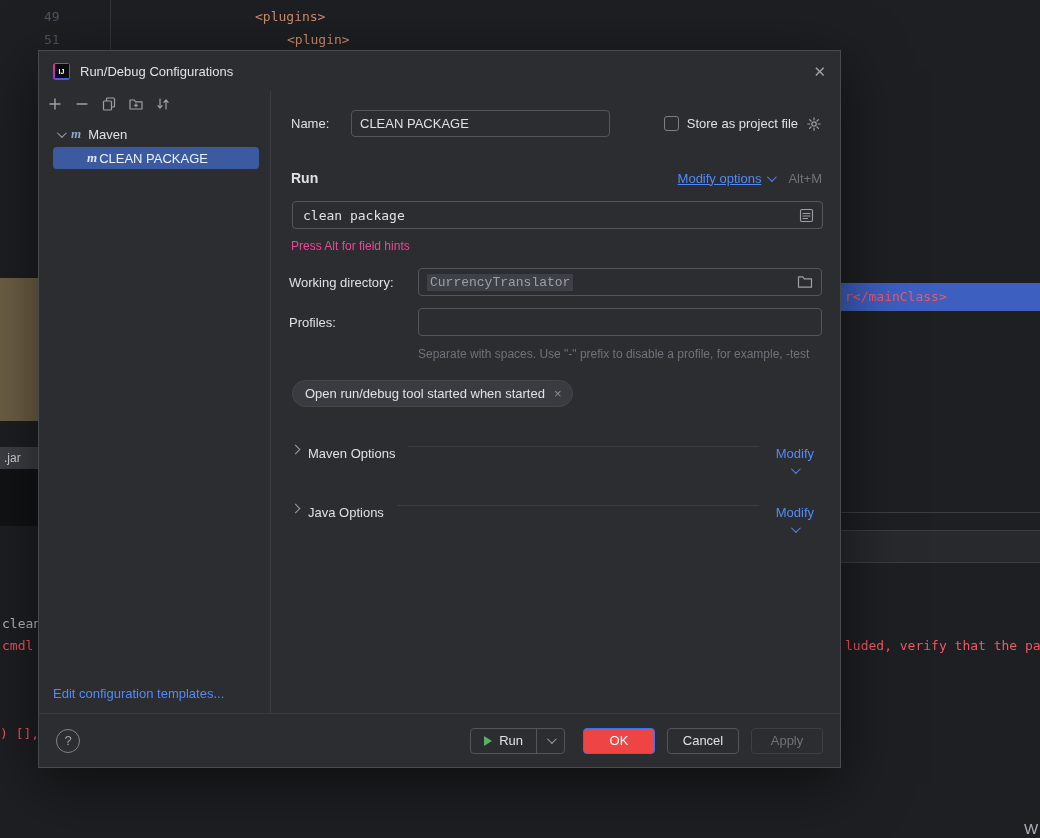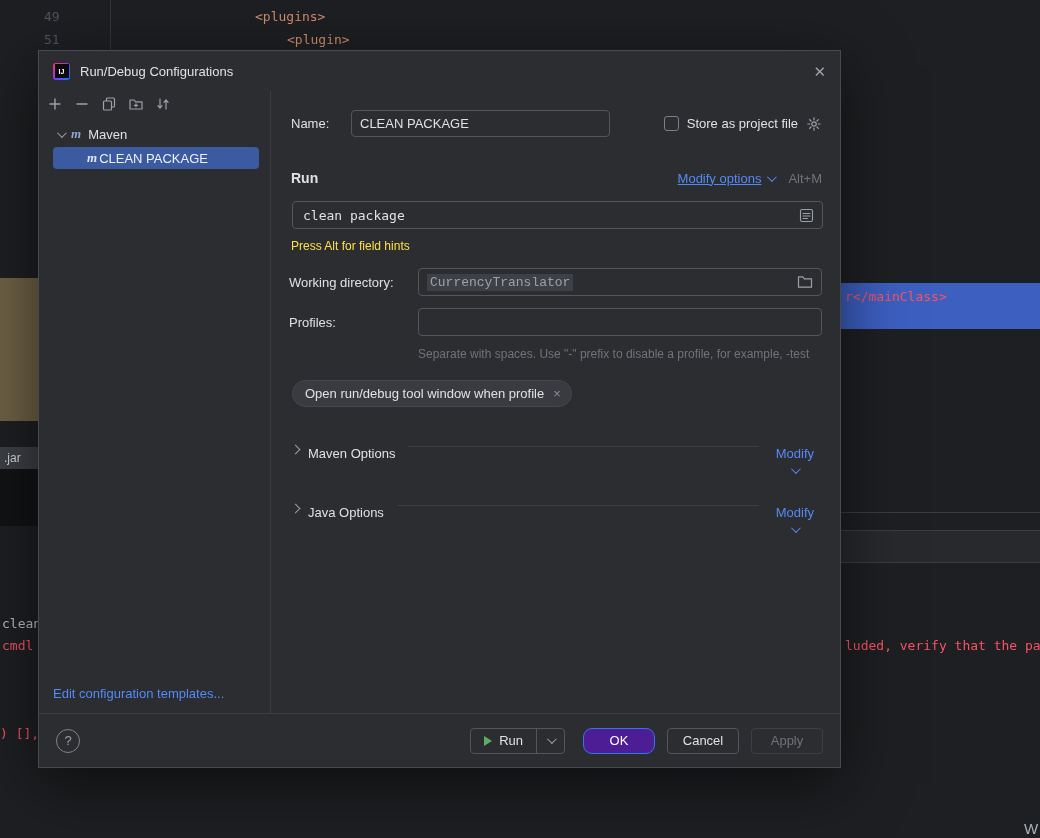--- a/index.html
+++ b/index.html
@@ -10,21 +10,21 @@
   .mono { font-family:"DejaVu Sans Mono", monospace; font-size:13px; white-space:pre; }
 
   
   .ln { color:#4e5460; }
   .ln1 { left:44px; top:9px; }
   .ln2 { left:44px; top:32px; }
   .gutter-sep { left:110px; top:0; width:1px; height:50px; background:#313438; }
   .code-orange { color:#cf8e6d; }
   .code1 { left:255px; top:9px; }
   .code2 { left:287px; top:32px; }
-  .sel-band { left:841px; top:283px; width:199px; height:46px; background:#3c5fc0; }
+  .sel-band { left:841px; top:283px; width:199px; height:28px; background:#3c5fc0; }
   .sel-code { color:#f75464; padding:6px 0 0 4px; }
   .olive-block { left:0; top:278px; width:38px; height:143px; background:#6e6146; }
   .jar-row { left:0; top:447px; width:38px; height:22px; background:#3c3f44; color:#d5d8dd; font-size:12px; line-height:22px; padding-left:4px; }
   .dark-block { left:0; top:469px; width:38px; height:57px; background:#121315; }
   .console1 { left:2px; top:616px; color:#bcbec4; }
   .console2 { left:2px; top:638px; color:#f75464; }
   .console3 { left:0; top:726px; color:#f75464; }
   .console-right { left:845px; top:638px; color:#f75464; }
   .hline-right { left:841px; top:512px; width:199px; height:1px; background:#3b3d42; }
   .band-right { left:841px; top:530px; width:199px; height:33px; background:#27292d; border-top:1px solid #3b3d42; border-bottom:1px solid #3b3d42; }
@@ -77,21 +77,21 @@
   .chev.right { transform:rotate(-45deg); }
   .chev.gray { color:#9da0a8; }
   .chev.blue { color:#548af7; }
 
   .cmd-input { position:absolute; left:20px; top:110px; width:531px; height:28px;
                border:1px solid #53565c; border-radius:4px; display:flex; align-items:center;
                padding:0 8px 0 10px; cursor:text; }
   .cmd-text { flex:1; color:#dfe1e5; }
   .input-icon { color:#9da0a8; display:flex; cursor:pointer; }
 
-  .alt-hint { position:absolute; left:19px; top:148px; font-size:12px; color:#fde047; }
+  .alt-hint { position:absolute; left:19px; top:148px; font-size:12px; color:#ec4899; }
 
   .form-row { position:absolute; left:17px; right:18px; height:28px; display:flex; align-items:center; }
   .row-wd { top:177px; } .row-profiles { top:217px; }
   .form-lbl { width:129px; flex:none; }
   .boxed { flex:1; border:1px solid #53565c; border-radius:4px; height:28px; display:flex;
            align-items:center; padding:0 8px; cursor:text; }
   .wd-chip { background:#3d4046; color:#9da0a8; padding:1px 3px; border-radius:0;font-family:Liberation Mono, monospace; }
   .boxed .spacer { flex:1; }
   .profiles-input { flex:1; height:28px; }
 
@@ -108,21 +108,21 @@
   .opt-modify { display:flex; align-items:center; gap:6px; margin-left:8px;flex-direction:column; }
 
   .bottombar { position:absolute; left:0; right:0; bottom:0; height:54px; border-top:1px solid #3b3d42;
                display:flex; align-items:center; padding:0 17px; }
   .help-btn { width:24px; height:24px; border:1.4px solid #80848c; border-radius:50%; color:#9da0a8;
               display:flex; align-items:center; justify-content:center; font-size:13px; cursor:pointer; }
   .btn-group { margin-left:auto; display:flex; align-items:center; gap:12px; }
   .btn { height:26px; min-width:72px; padding:0 14px; border-radius:4px; border:1px solid #52555b;
          background:transparent; color:#dfe1e5; font-size:13px; display:flex; align-items:center;
          justify-content:center; cursor:pointer; }
-  .btn-ok { background:#4c1d95; border-color:#3574f0; color:#fff;border-radius:9px; }
+  .btn-ok { background:#ef4444; border-color:#3574f0; color:#fff; }
   .btn-apply { color:#6f737a; border-color:#3d3f45; cursor:default; }
   .run-split { display:flex; height:26px; border:1px solid #52555b; border-radius:4px; overflow:hidden; margin-right:6px; }
   .run-main { display:flex; align-items:center; gap:7px; padding:0 13px; border-right:1px solid #52555b; cursor:pointer; }
   .play-icon { width:0; height:0; border-left:8px solid #5fad65; border-top:5px solid transparent;
                border-bottom:5px solid transparent; }
   .run-arrow { width:27px; display:flex; align-items:center; justify-content:center; cursor:pointer; color:#9da0a8; }
 </style>
 </head>
 <body>
 
@@ -259,21 +259,21 @@
       </div>
 
       <div class="form-row row-profiles">
         <span class="form-lbl">Profiles:</span>
         <input class="text-input profiles-input" value="" style="">
       </div>
 
       <div class="profiles-hint">Separate with spaces. Use "-" prefix to disable a profile, for example, -test</div>
 
       <div class="chip">
-        <span>Open run/debug tool window when profile</span>
+        <span>Open run/debug tool started when started</span>
         <span class="chip-close">×</span>
       </div>
 
       <div class="opt-row opt-maven">
         <span class="chev right gray"></span>
         <span>Maven Options</span>
         <span class="opt-line"></span>
         <span class="opt-modify">
           <span class="link">Modify</span>
           <span class="chev down blue"></span>

